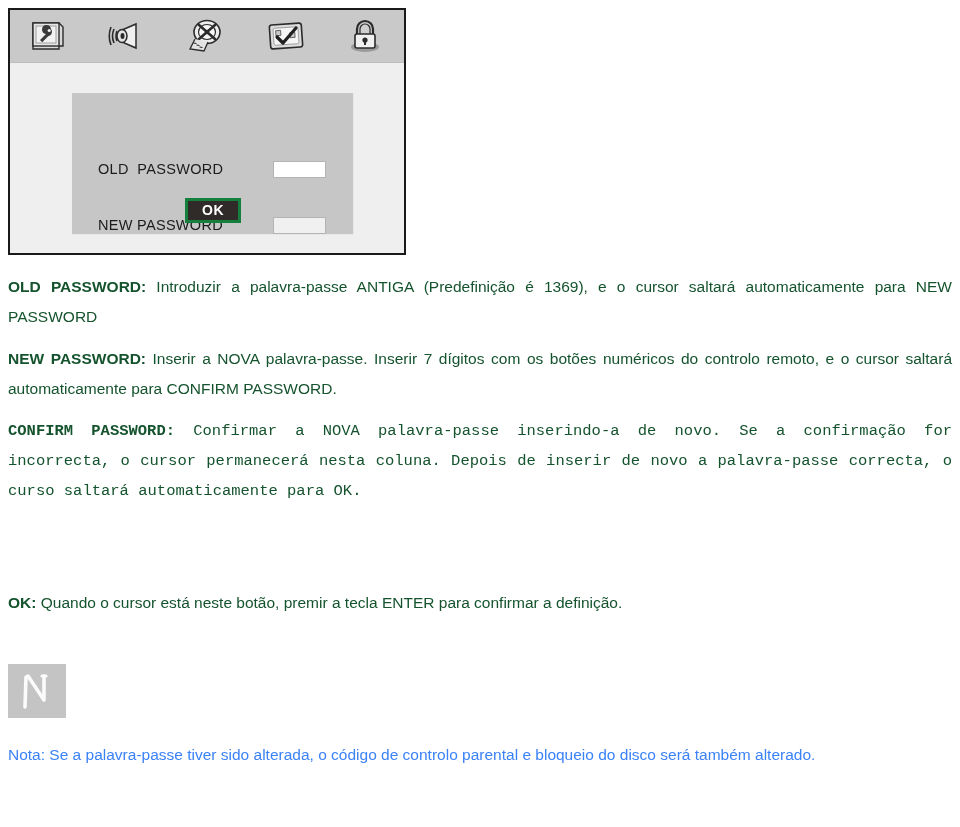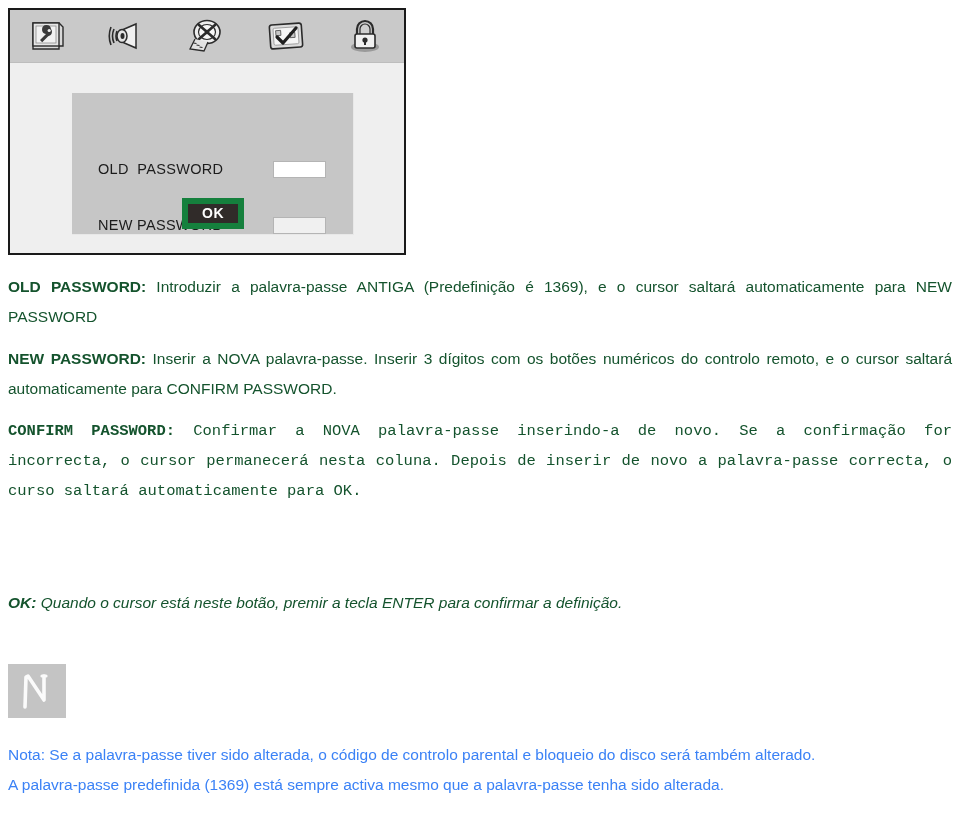--- a/index.html
+++ b/index.html
@@ -98,41 +98,41 @@
     justify-content: center;
   }
   .osd-ok {
     background: #302b29;
     color: #ffffff;
     font-size: 14px;
     font-weight: 700;
     letter-spacing: 0.5px;
     padding: 1px 14px 2px 14px;
     line-height: 16px;
-    border: 6px solid #15803d;
+    border: 3px solid #15803d;
   }
 
   
   .prose {
     position: absolute;
     left: 8px;
     top: 272px;
     width: 944px;
   }
   .para {
     font-size: 15.5px;
     line-height: 30px;
     text-align: justify;
     margin: 0 0 0 0;
     color: #14532d;
   }
   .para.p-old { margin-bottom: 12px; }
   .para.p-new { margin-bottom: 12px; }
   .para.p-confirm { margin-bottom: 18px; font-family: Liberation Mono, monospace; }
-  .para.p-ok { margin-bottom: 15px; font-style: italic; }
+  .para.p-ok { margin-bottom: 15px; }
   .para b { font-weight: 700; }
 
   .ok-block {
     position: absolute;
     left: 8px;
     top: 588px;
     width: 944px;
   }
 
   .note-badge {
@@ -247,21 +247,21 @@
   </div>
 </div>
 
 <div class="prose">
 
   <p class="para p-old">
     <b>OLD PASSWORD:</b><span> Introduzir a palavra-passe ANTIGA (Predefinição é 1369), e o cursor saltará automaticamente para NEW PASSWORD</span>
   </p>
 
   <p class="para p-new">
-    <b>NEW PASSWORD:</b><span> Inserir a NOVA palavra-passe. Inserir 3 dígitos com os botões numéricos do controlo remoto, e o cursor saltará automaticamente para CONFIRM PASSWORD.</span>
+    <b>NEW PASSWORD:</b><span> Inserir a NOVA palavra-passe. Inserir 7 dígitos com os botões numéricos do controlo remoto, e o cursor saltará automaticamente para CONFIRM PASSWORD.</span>
   </p>
 
   <p class="para p-confirm">
     <b>CONFIRM PASSWORD:</b><span> Confirmar a NOVA palavra-passe inserindo-a de novo. Se a confirmação for incorrecta, o cursor permanecerá nesta coluna. Depois de inserir de novo a palavra-passe correcta, o curso saltará automaticamente para OK.</span>
   </p>
 
 </div>
 
 <div class="ok-block">
   <p class="para p-ok">
@@ -272,14 +272,13 @@
 <div class="note-badge">
   <svg width="58" height="54" viewBox="0 0 58 54">
     <rect x="0" y="0" width="58" height="54" fill="#c4c4c4"></rect>
     <path d="M17 43 L18 13 L20 12 L36 36 L36 12" fill="none" stroke="#fbfbfb" stroke-width="3.6" stroke-linecap="round" stroke-linejoin="round"></path>
     <path d="M34 12 L38 12" fill="none" stroke="#fbfbfb" stroke-width="3.2" stroke-linecap="round"></path>
   </svg>
 </div>
 
 <div class="note-block">
   <div class="note-line">Nota: Se a palavra-passe tiver sido alterada, o código de controlo parental e bloqueio do disco será também alterado.</div>
-  <div class="note-line last">A palavra-passe predefinida (1369) está sempre activa mesmo que a palavra-passe tenha sido alterada.</div>
 </div>
 
 </body></html>

